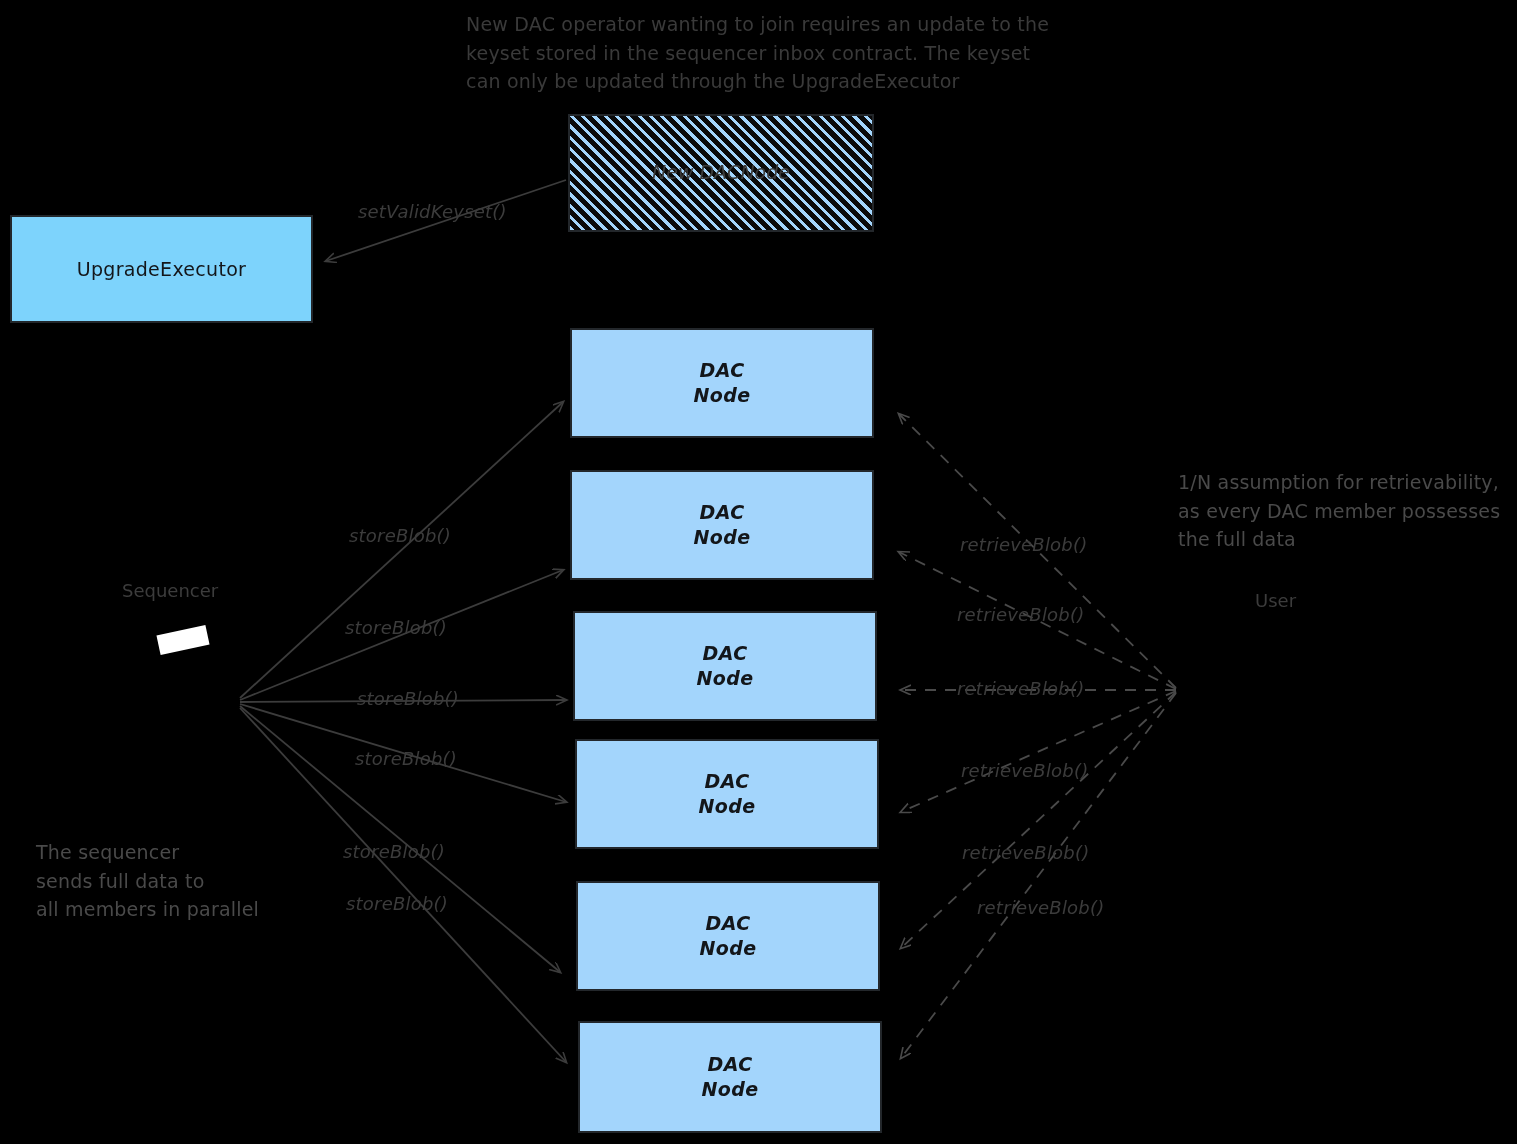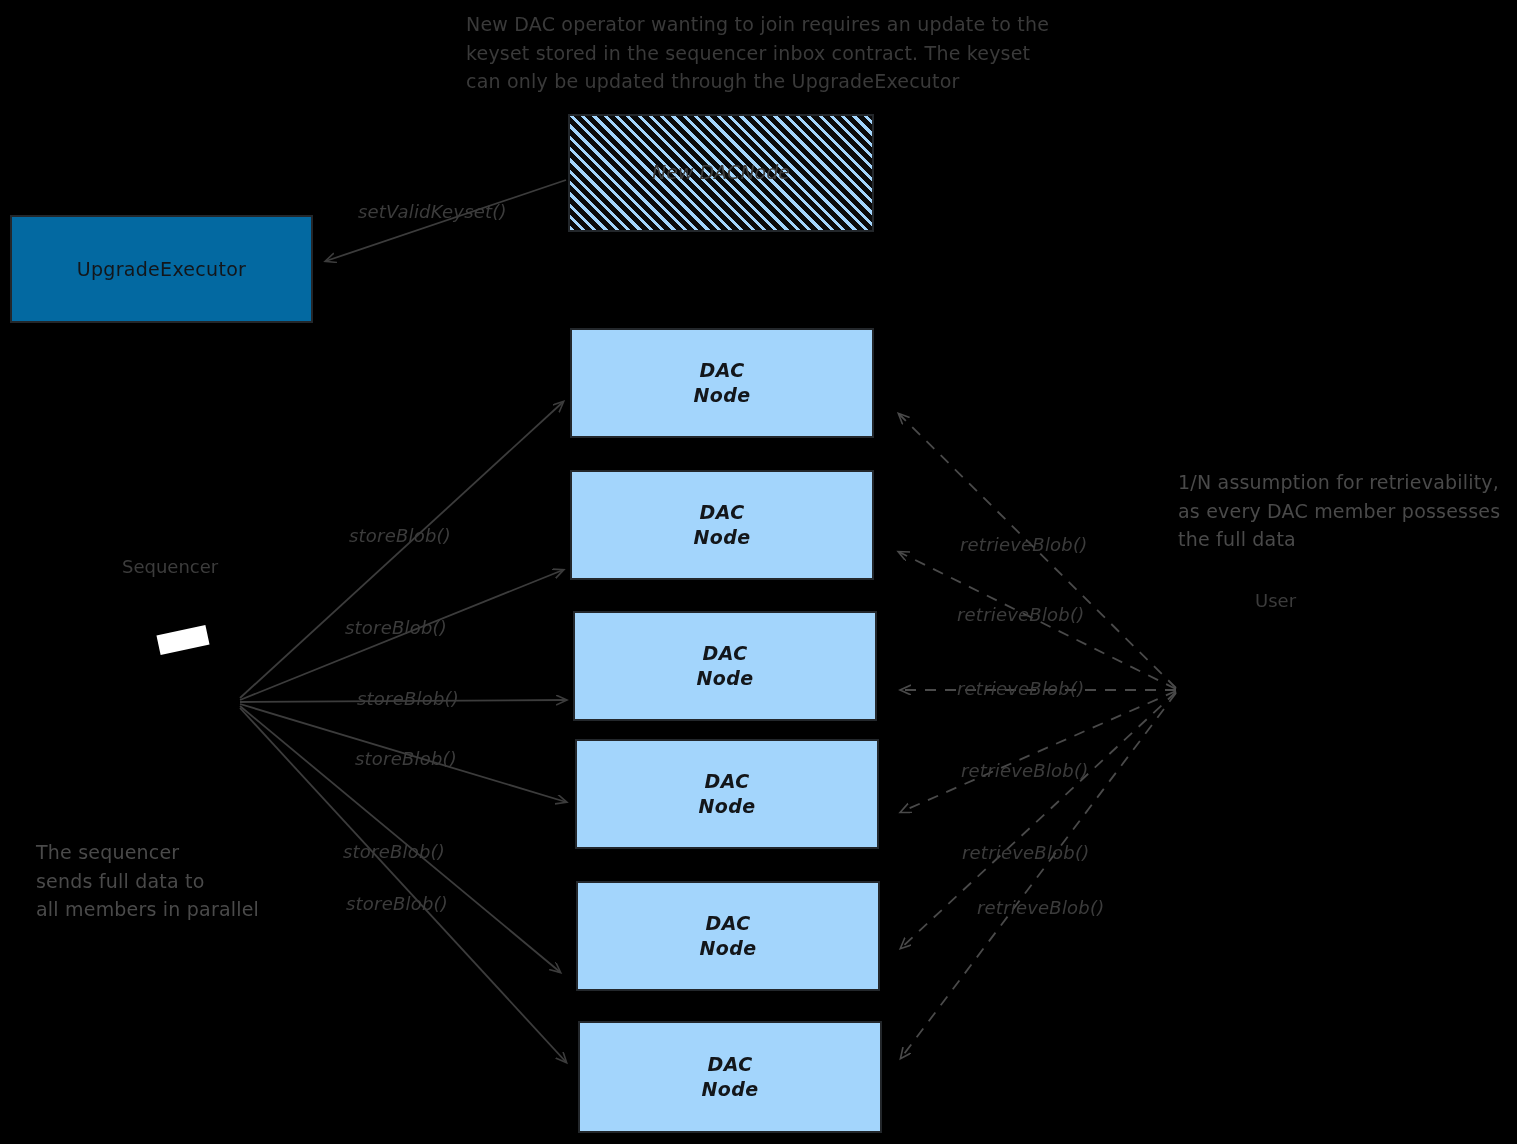--- a/index.html
+++ b/index.html
@@ -18,21 +18,21 @@
 
   .hatch{position:absolute;box-sizing:border-box;border:2px solid #23272b;
          background:
            repeating-linear-gradient(45deg,
              #a3d5fc 0px,#a3d5fc 3px,
              #0a0a0a 3px,#0a0a0a 8px);
          display:flex;align-items:center;
          justify-content:center;color:#3b3b3b;font-style:italic;
          font-size:19px;line-height:1.32;}
 
-  .pinkbox{position:absolute;background:#0369a1;border:2px solid #23272b;
+  .pinkbox{position:absolute;background:#7dd3fc;border:2px solid #23272b;
            box-sizing:border-box;display:flex;align-items:center;
            justify-content:center;color:#13161a;
            font-size:19px;letter-spacing:.3px;}
 
   .note{position:absolute;color:#3a3a3a;font-size:19px;line-height:1.5;
         letter-spacing:.2px;white-space:pre-line;}
   .note.bright{color:#4a4a4a;}
 
   .edgelabel{position:absolute;color:#3c3c3c;font-size:18px;
              white-space:nowrap;letter-spacing:.2px;font-style:italic;}
@@ -118,21 +118,21 @@
   <div class="node" style="left:576px;top:881px;width:304px;height:110px;">
     <span>DAC</span>
     <span>Node</span>
   </div>
 
   <div class="node" style="left:578px;top:1021px;width:304px;height:112px;">
     <span>DAC</span>
     <span>Node</span>
   </div>
 
-  <div class="actor" style="left:122px;top:556px;">Sequencer</div>
+  <div class="actor" style="left:122px;top:580px;">Sequencer</div>
   <div class="seqglyph" style="left:158px;top:630px;width:50px;height:20px;"></div>
 
   <div class="actor" style="left:1255px;top:590px;">User</div>
 
   <div class="edgelabel" style="left:349px;top:525px;">storeBlob()</div>
   <div class="edgelabel" style="left:345px;top:617px;">storeBlob()</div>
   <div class="edgelabel" style="left:357px;top:688px;">storeBlob()</div>
   <div class="edgelabel" style="left:355px;top:748px;">storeBlob()</div>
   <div class="edgelabel" style="left:343px;top:841px;">storeBlob()</div>
   <div class="edgelabel" style="left:346px;top:893px;">storeBlob()</div>

